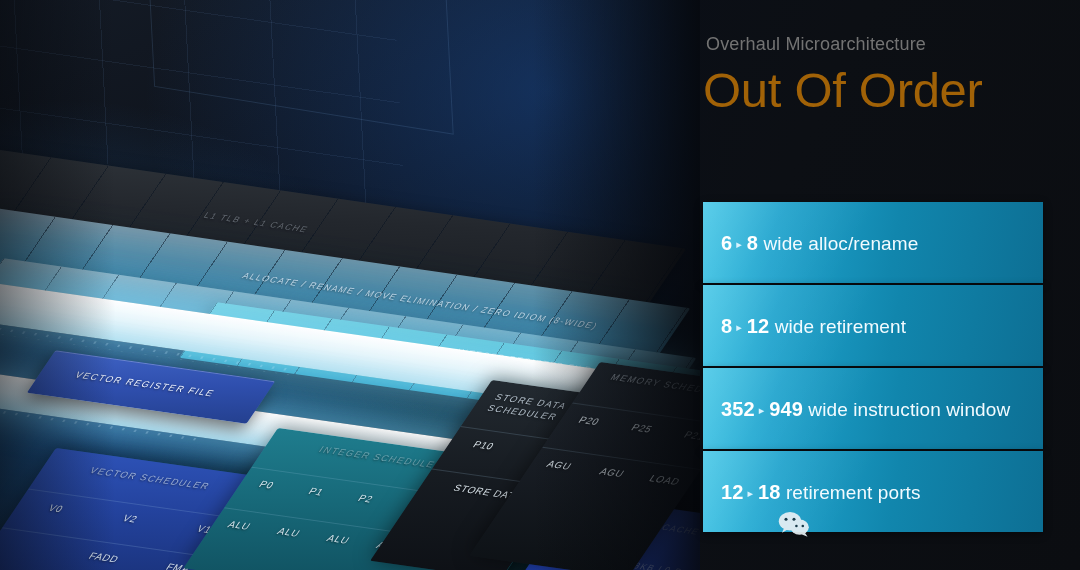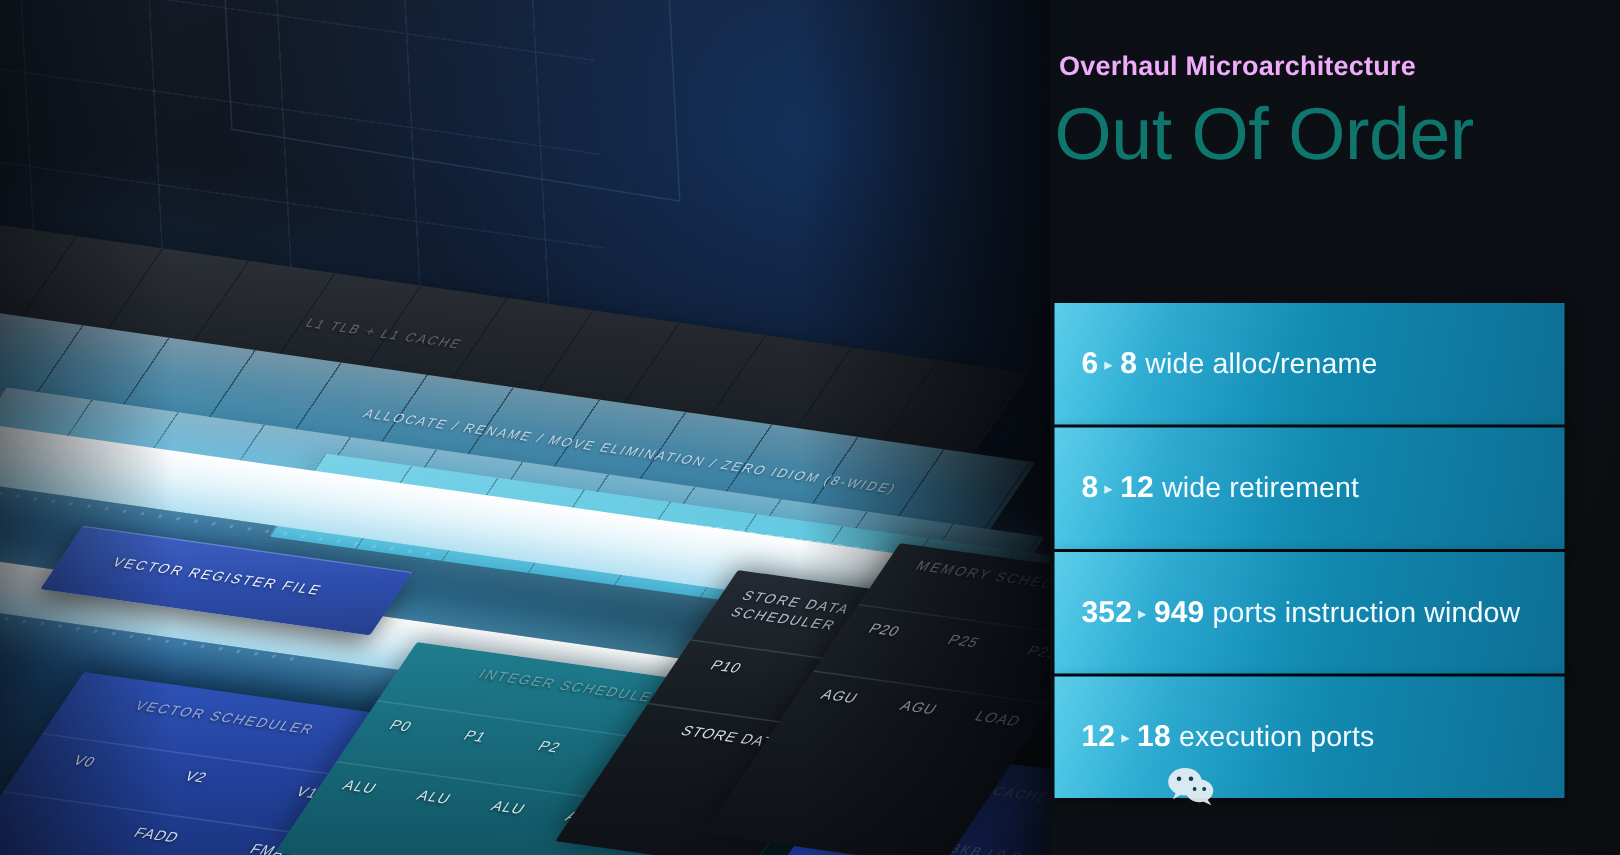--- a/index.html
+++ b/index.html
@@ -165,23 +165,23 @@
       linear-gradient(90deg, rgba(5,7,11,.55) 0%, rgba(5,7,11,0) 16%,
                       rgba(5,7,11,0) 74%, rgba(5,7,11,.90) 97%);
   }
 
   
   .panel { position:absolute; left:700px; top:0; width:380px; height:570px; }
   .panel-bg { position:absolute; inset:0;
     background:linear-gradient(115deg, rgba(12,16,24,.72) 0%, #0c0f14 26%, #0b0d11 100%); }
 
   .eyebrow { position:absolute; left:6px; top:34px; font-size:18px;
-    color:#f0abfc; letter-spacing:.15px; font-weight:700; }
+    color:#737373; letter-spacing:.15px; font-weight:400; }
   .headline { position:absolute; left:3px; top:62px; width:370px;
-    font-size:49px; line-height:56px; color:#0f766e; font-weight:300;
+    font-size:49px; line-height:56px; color:#a16207; font-weight:300;
     letter-spacing:-.3px; }
 
   .callouts { position:absolute; left:3px; top:202px; width:340px; }
   .callout { position:relative; height:81px; margin-bottom:2px; overflow:hidden;
     background:linear-gradient(100deg,#2ec0e4 0%,#1fa3cd 22%,#1186ad 56%,#0d6f94 100%);
     box-shadow:0 2px 8px rgba(0,0,0,.45);text-decoration:underline; }
   .callout::after { content:""; position:absolute; inset:0; pointer-events:none;
     background:linear-gradient(118deg, rgba(255,255,255,.22) 0%,
                rgba(255,255,255,.07) 22%, rgba(255,255,255,0) 46%); }
   .callout .ctext { position:absolute; left:18px; top:50%; transform:translateY(-50%);
@@ -335,27 +335,27 @@
       </div>
 
       <div class="callout">
         <div class="ctext">
           <span class="num">8</span><span class="arrow">▸</span><span class="num">12</span>&nbsp;<span class="rest">wide retirement</span>
         </div>
       </div>
 
       <div class="callout">
         <div class="ctext">
-          <span class="num">352</span><span class="arrow">▸</span><span class="num">949</span>&nbsp;<span class="rest">ports instruction window</span>
+          <span class="num">352</span><span class="arrow">▸</span><span class="num">949</span>&nbsp;<span class="rest">wide instruction window</span>
         </div>
       </div>
 
       <div class="callout">
         <div class="ctext">
-          <span class="num">12</span><span class="arrow">▸</span><span class="num">18</span>&nbsp;<span class="rest">execution ports</span>
+          <span class="num">12</span><span class="arrow">▸</span><span class="num">18</span>&nbsp;<span class="rest">retirement ports</span>
         </div>
       </div>
 
     </div>
   </div>
 
   <div class="watermark">
     <div class="wm-logo">
       <svg viewBox="0 0 40 32" width="32" height="26" aria-hidden="true">
         <ellipse cx="15" cy="12.5" rx="14" ry="11.5" fill="#e8f0f5"></ellipse>

